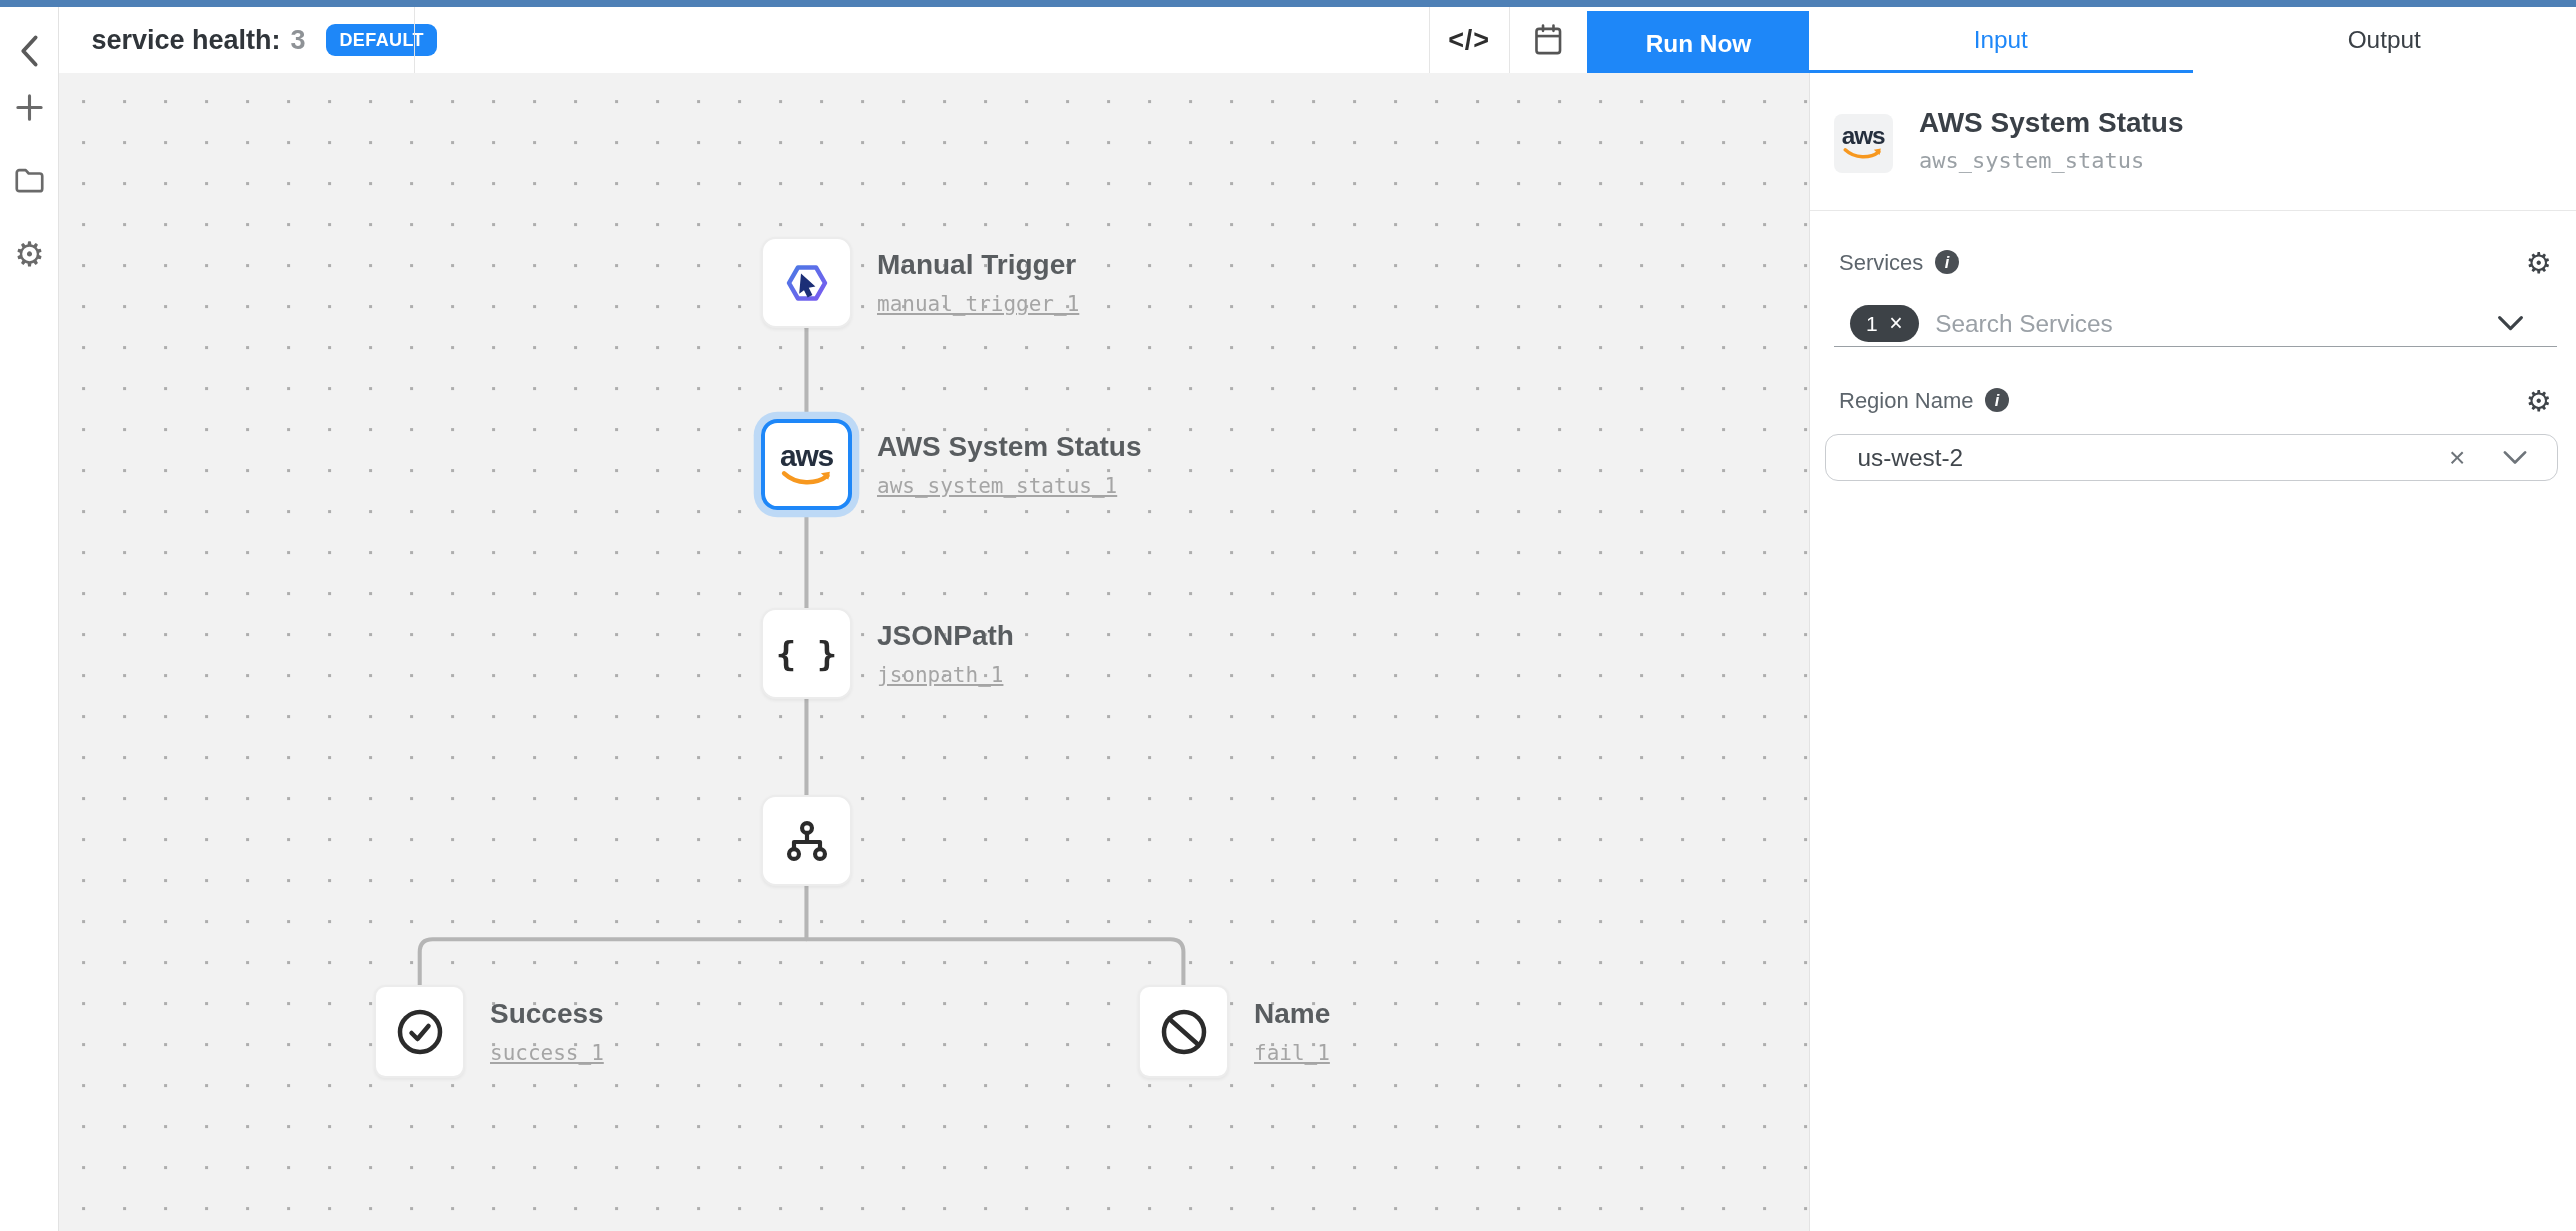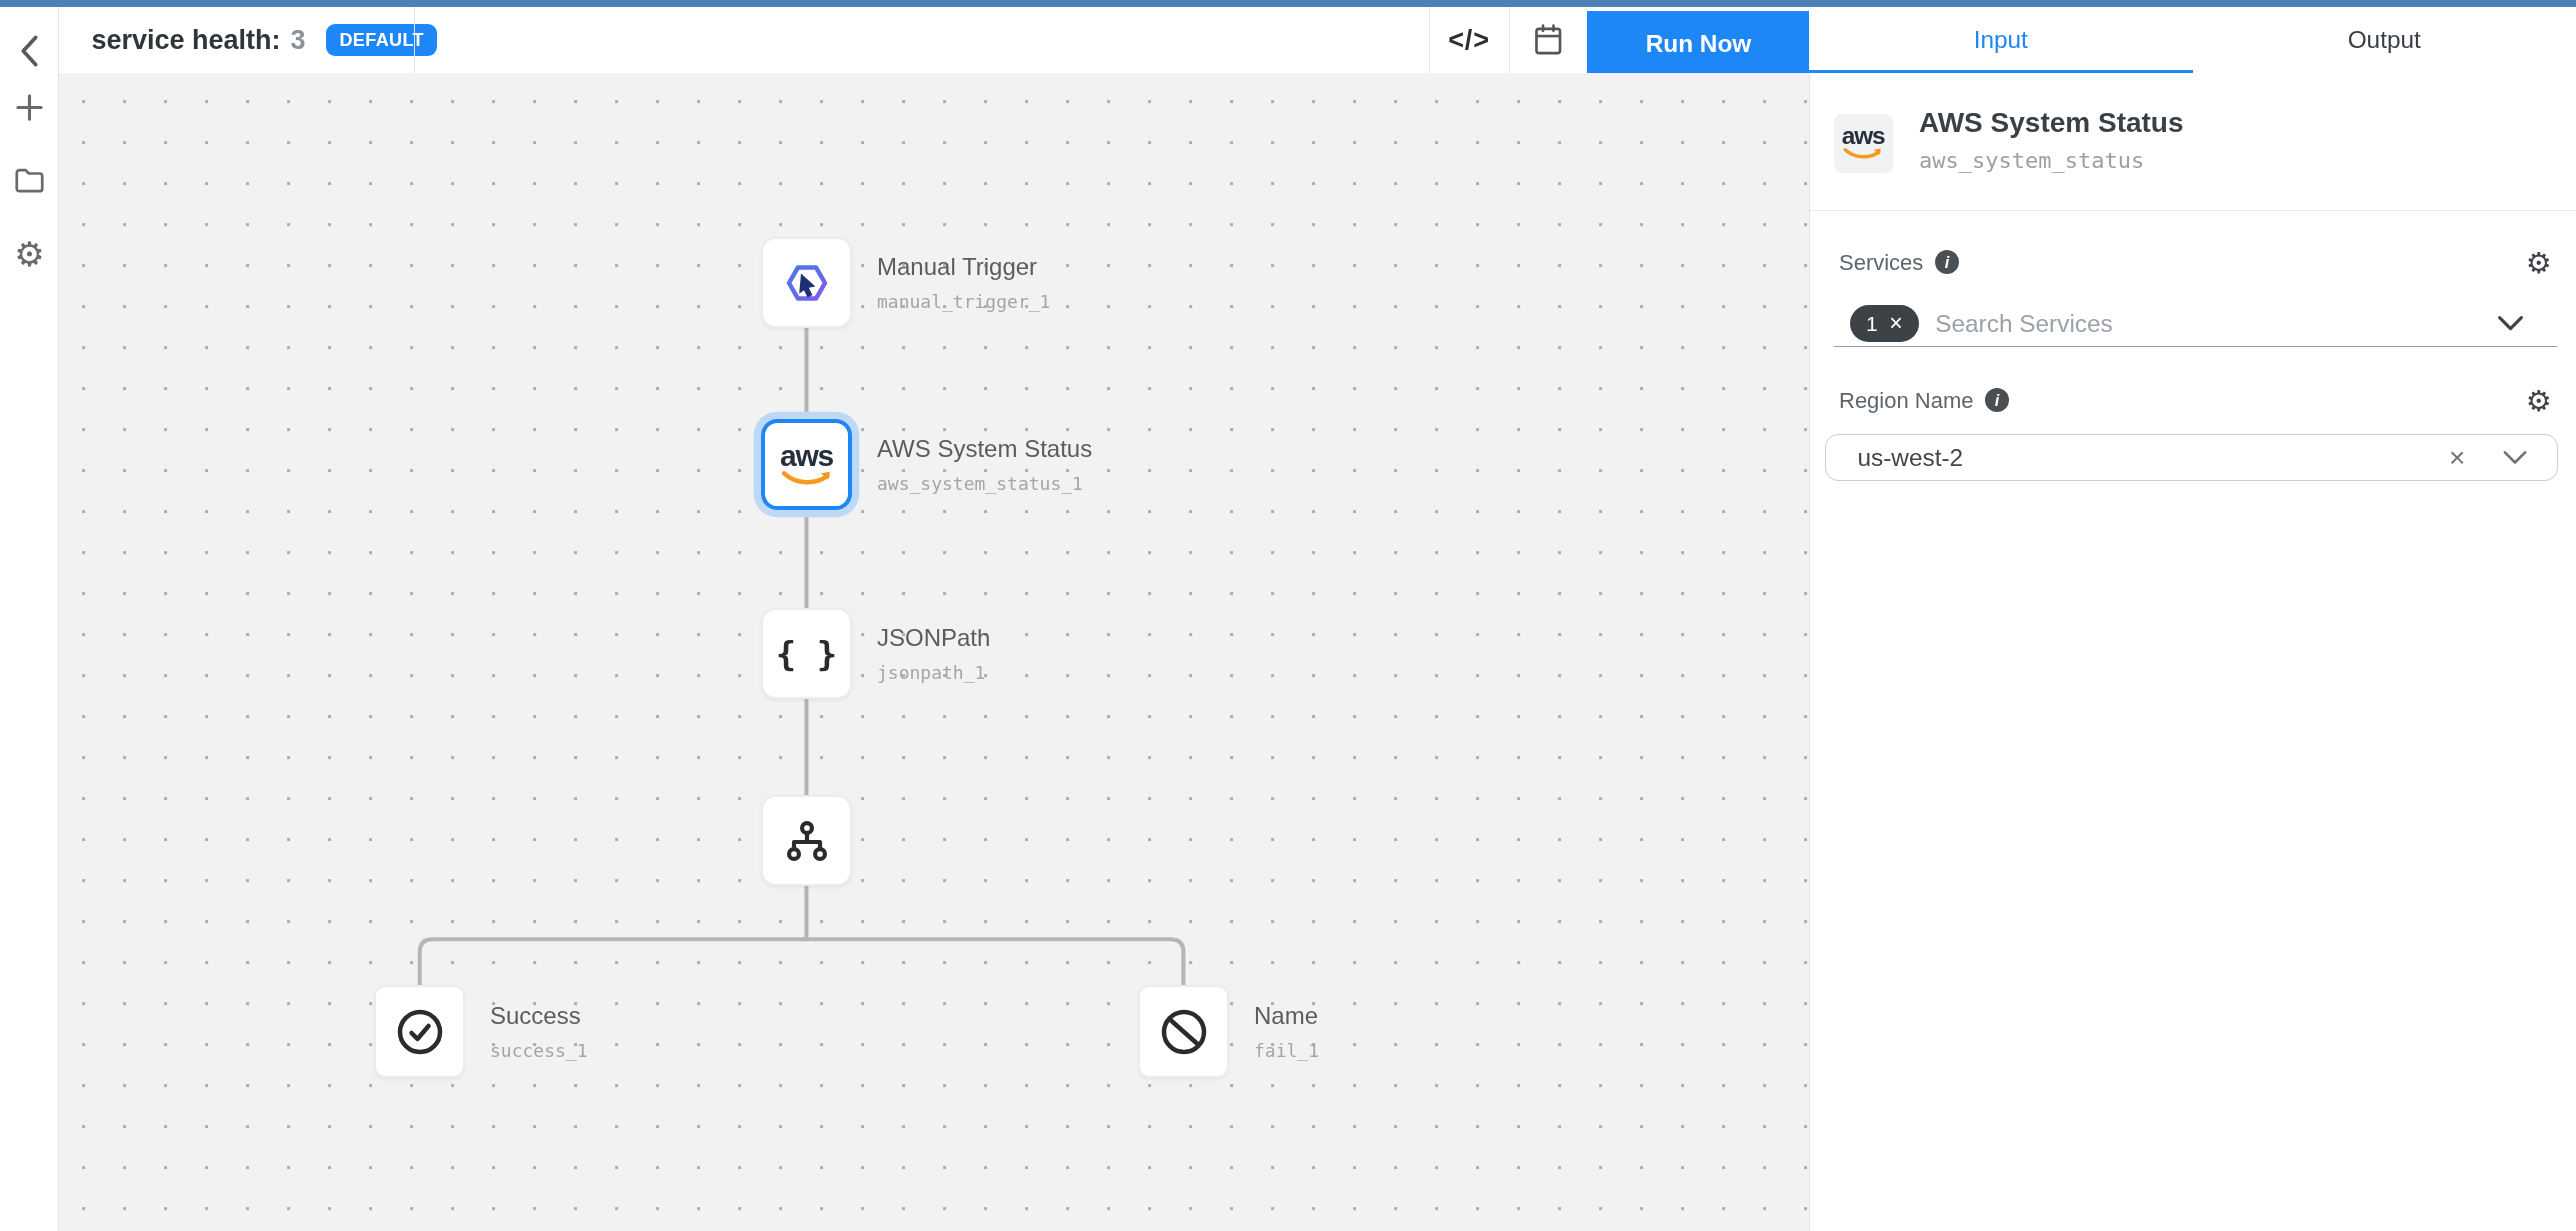--- a/index.html
+++ b/index.html
@@ -46,22 +46,22 @@
             background-image:radial-gradient(circle, rgba(90,90,90,.45) 1.8px, transparent 1.9px);
             background-size:41px 41px; background-position:4.1px 8.1px; }
   .edges { position:absolute; left:0; top:0; width:1750px; height:1159px; }
   .node-box { position:absolute; width:91px; height:91px; background:#fff; border:2.4px solid #ececec;
               border-radius:14.6px; box-shadow:0 1.6px 3.3px rgba(0,0,0,.05); display:flex;
               align-items:center; justify-content:center; cursor:pointer; }
   .node-box.selected { border:4.9px solid #1e87f8; border-radius:16.3px; box-shadow:0 0 0 7.3px #bdd9f6; }
   .node-box.endcap { height:93px; border-radius:11.4px; }
   .node-label { position:absolute; display:flex; flex-direction:column; justify-content:center;
                 gap:10.6px; height:91px; }
-  .node-title { font-size:24px; font-weight:400; color:#595d60; white-space:nowrap; }
-  .node-id { font-family:"DejaVu Sans Mono", monospace; font-size:18px; color:#a5a5a5; white-space:nowrap; }
+  .node-title { font-size:28px; font-weight:700; color:#595d60; white-space:nowrap; }
+  .node-id { font-family:"DejaVu Sans Mono", monospace; font-size:21px; color:#a5a5a5; white-space:nowrap;text-decoration:underline; }
   .aws-logo { display:flex; flex-direction:column; align-items:center; }
   .aws-word { font-size:30px; font-weight:bold; color:#252f3e; letter-spacing:-1.2px; line-height:28px; }
   .braces-glyph { font-size:34px; font-weight:bold; color:#2b2b2b; font-family:"DejaVu Sans Mono", monospace; }
 
   
   .right-panel { position:absolute; left:1809px; top:73px; width:767px; height:1159px; background:#fff;
                  border-left:0.8px solid #e3e3e3; }
   .panel-head-icon { position:absolute; left:23.6px; top:41px; width:59px; height:59px; background:#f1f2f3;
                      border-radius:8.1px; display:flex; align-items:center; justify-content:center; }
   .panel-title { position:absolute; left:109px; top:34px; font-size:28px; font-weight:bold; color:#3a4047; }

